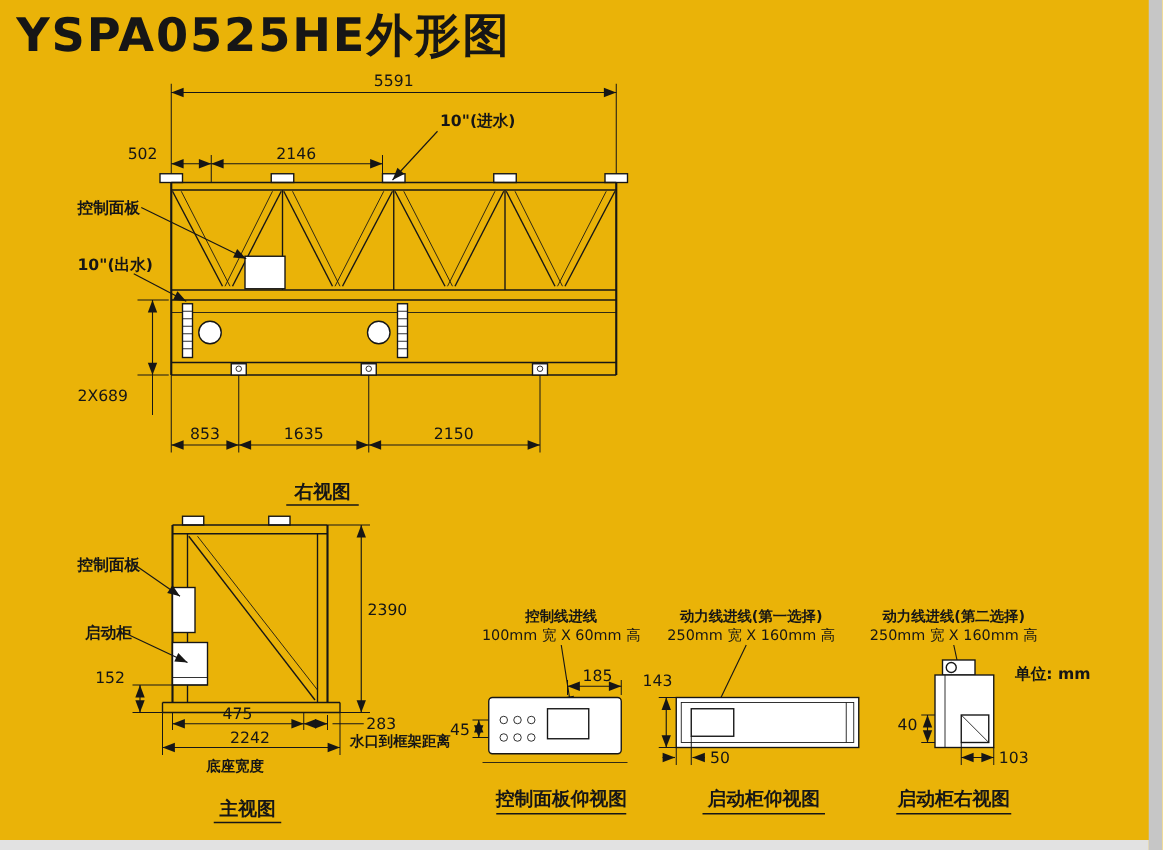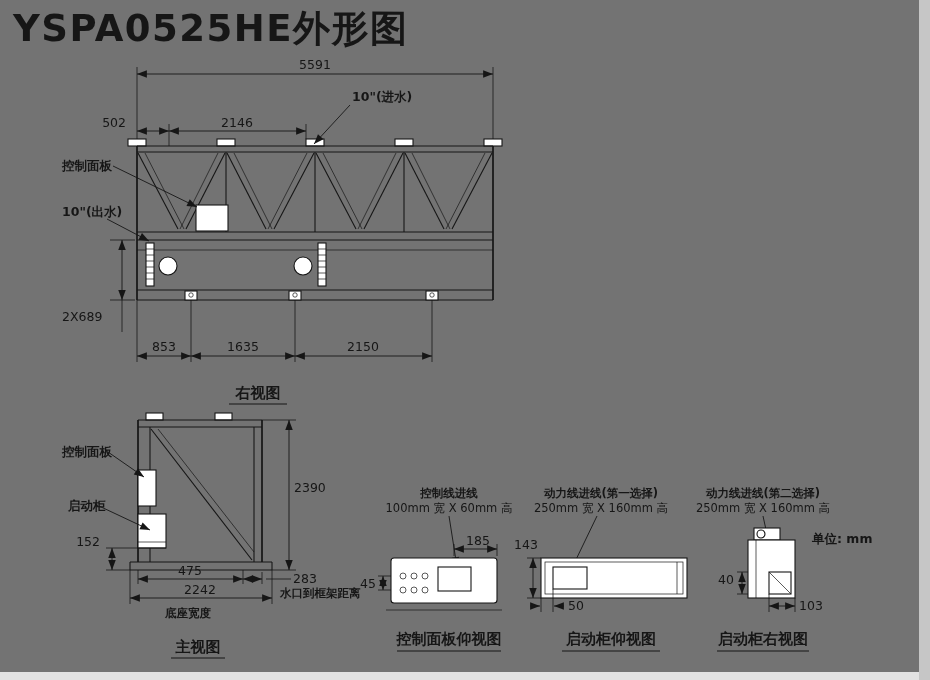--- a/index.html
+++ b/index.html
@@ -1,16 +1,16 @@
 <!DOCTYPE html>
 <html><head>
 <meta charset="utf-8">
 <style>
   html,body{margin:0;padding:0;background:#ffffff;}
-  .page{position:relative;width:930px;height:680px;background:#737373;overflow:hidden;
+  .page{position:relative;width:930px;height:680px;background:#eab308;overflow:hidden;
         font-family:"DejaVu Sans","Liberation Sans",sans-serif;}
   svg{display:block;}
   text{font-family:"DejaVu Sans","Liberation Sans",sans-serif;fill:#161616;}
   .main-title{font-size:37px;font-weight:600;letter-spacing:1.5px;}
   .dt{font-size:12.5px;}
   .lb{font-size:12.5px;font-weight:bold;}
   .sb{font-size:11.5px;font-weight:bold;}
   .nt{font-size:11.5px;}
   .ntb{font-size:11.5px;font-weight:bold;}
   .vt{font-size:15px;font-weight:bold;}

